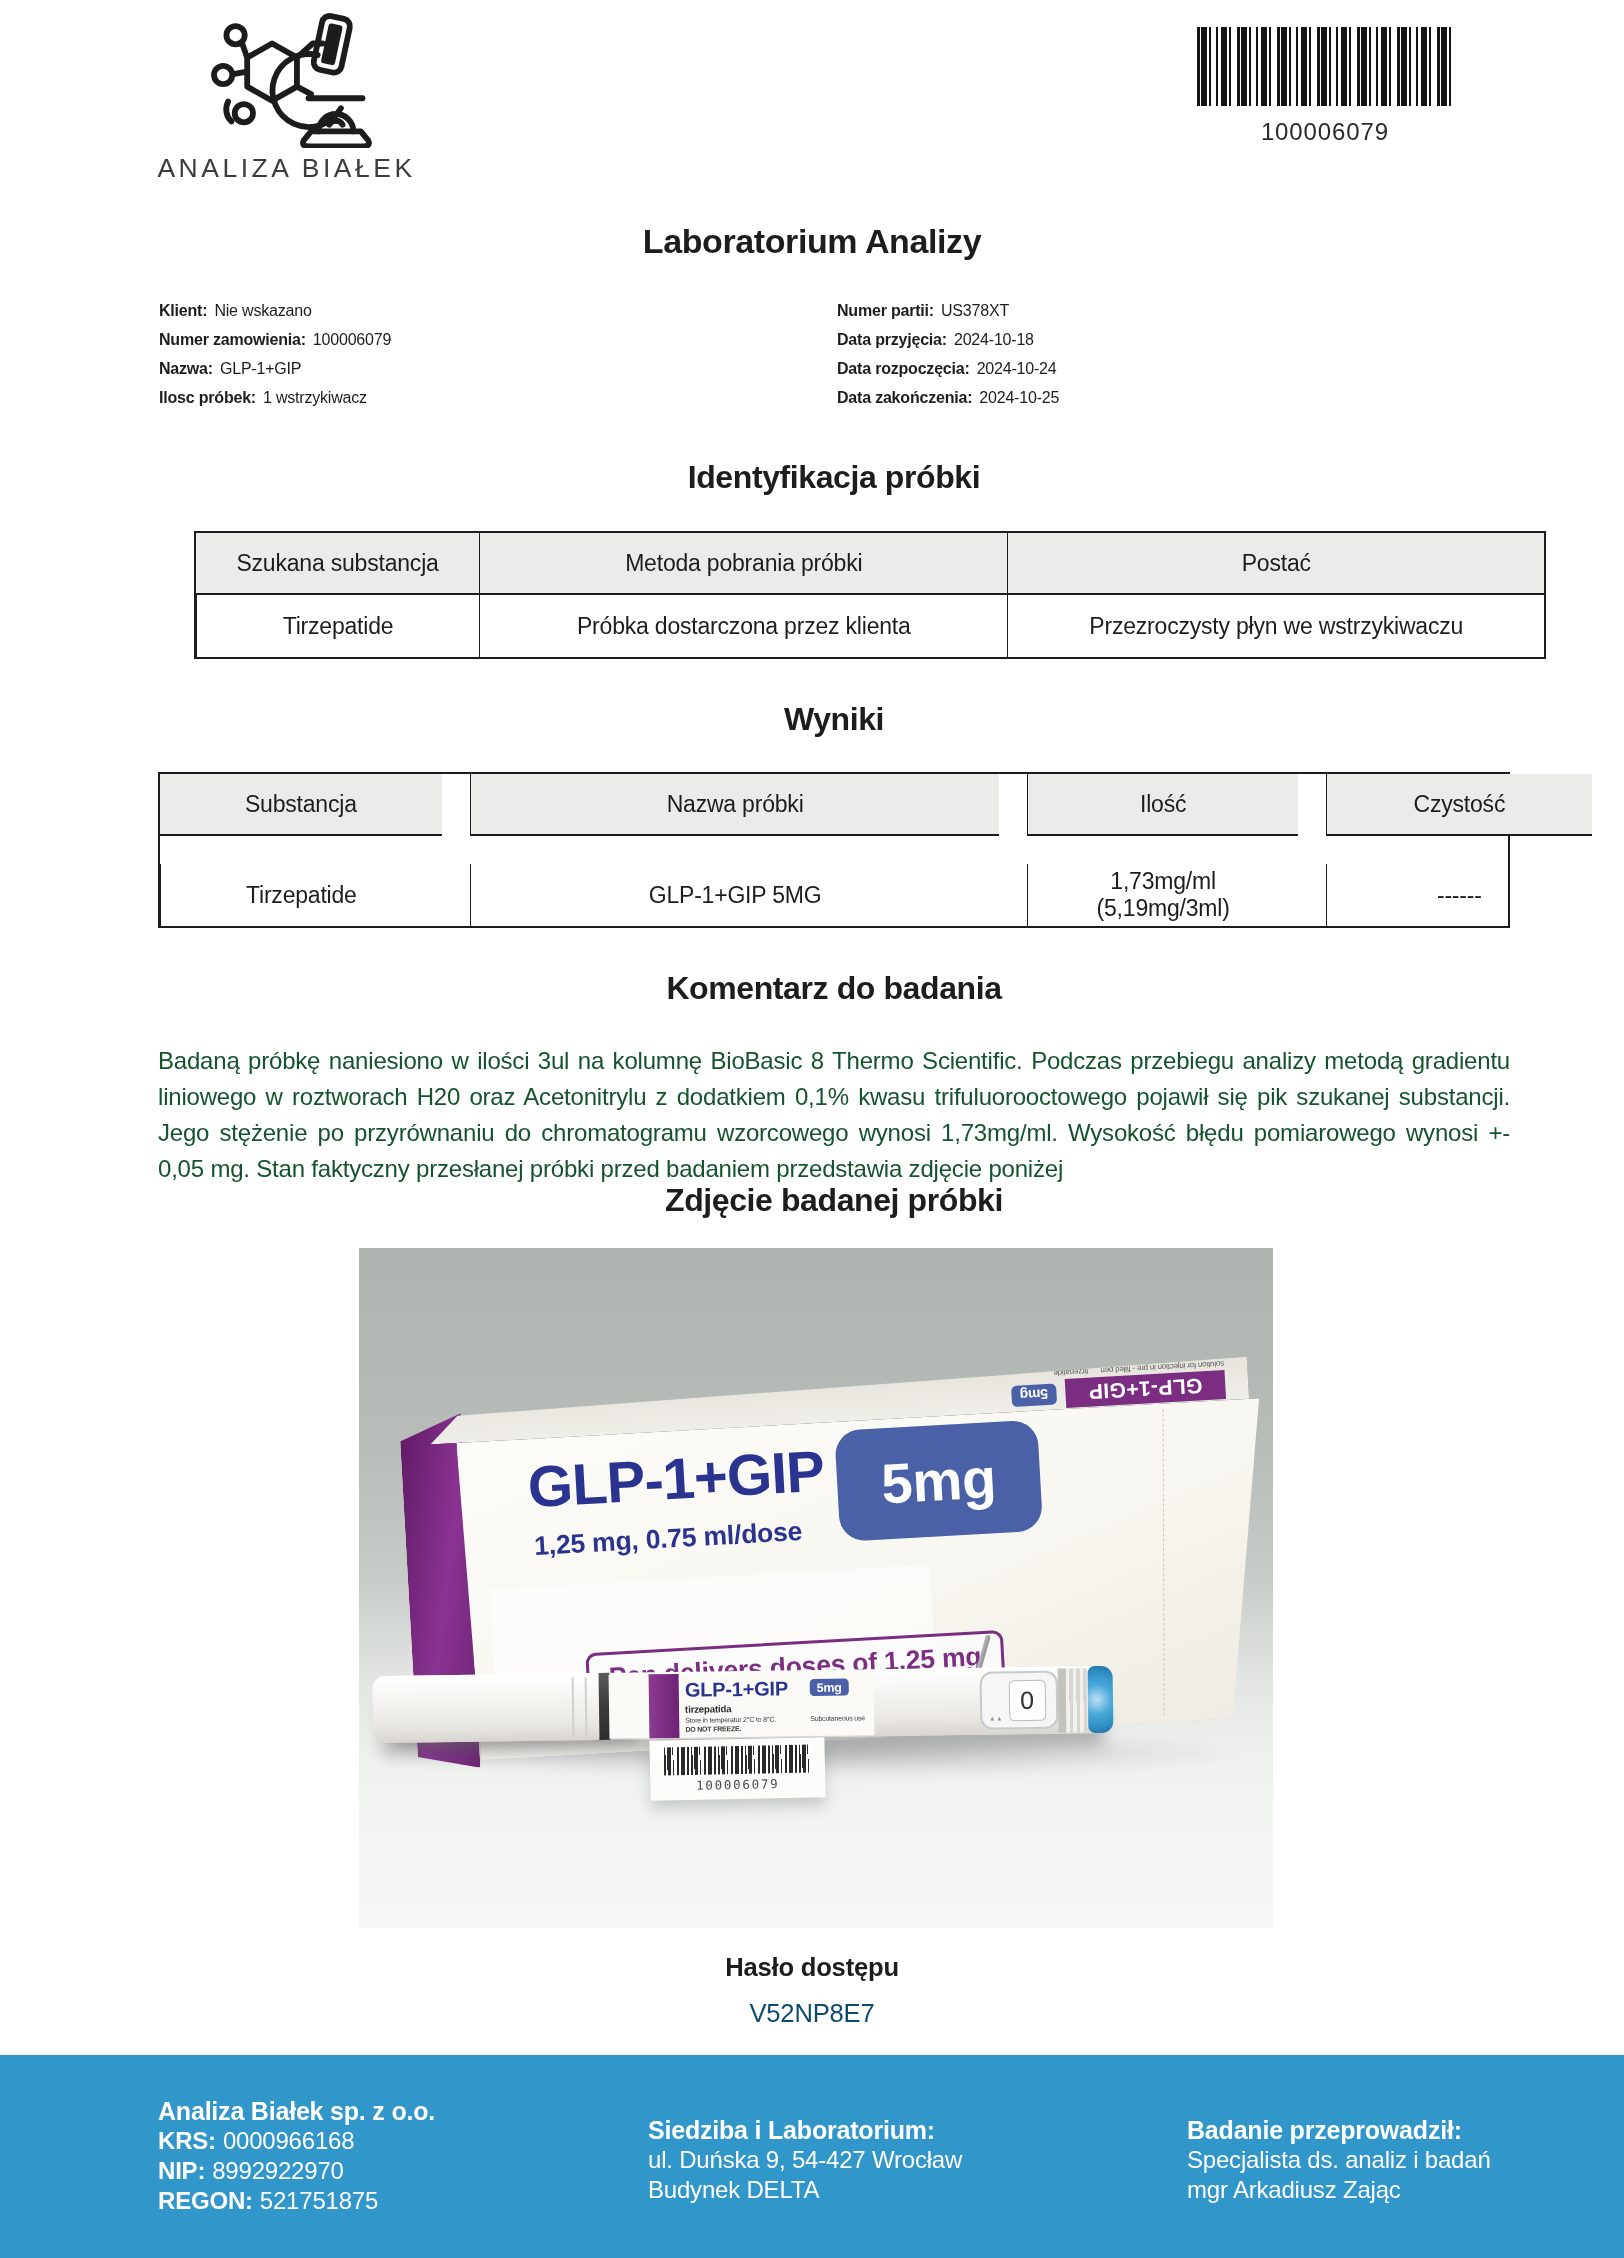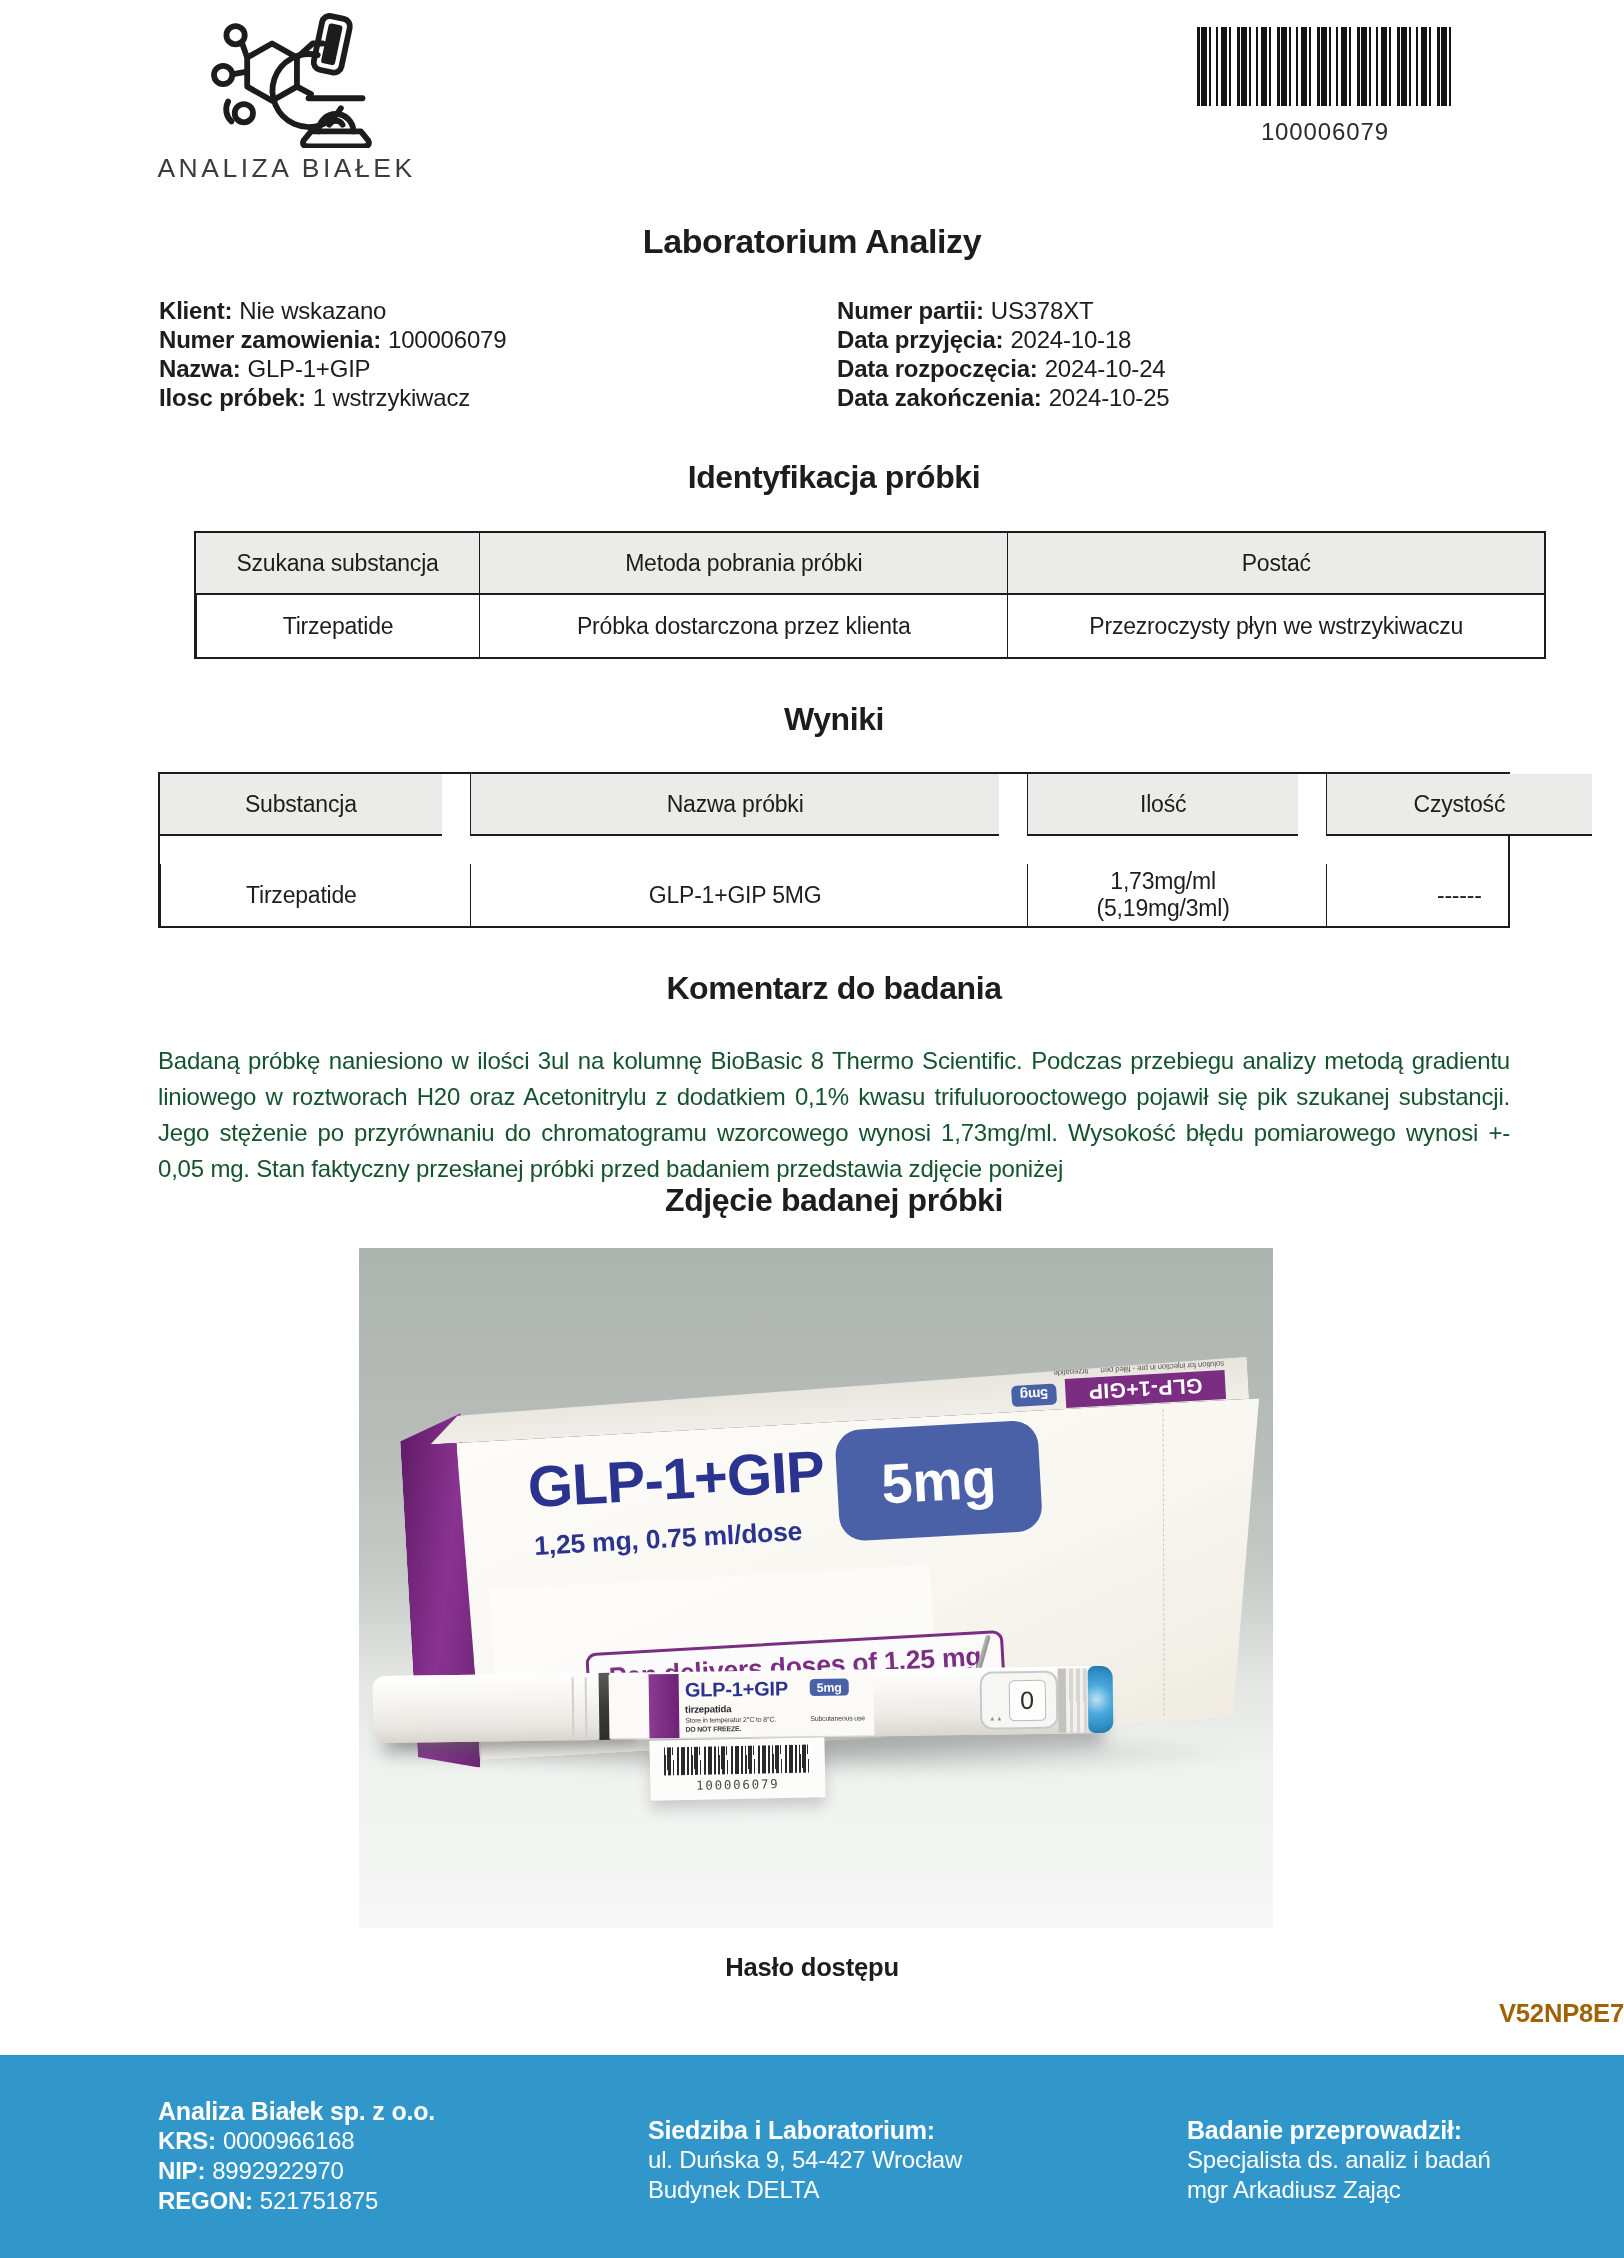--- a/index.html
+++ b/index.html
@@ -20,21 +20,21 @@
       #141414 19.4px 21px,#ffffff 21px 24px,
       #141414 24px 30px,#ffffff 30px 32px,
       #141414 32px 34px,#ffffff 34px 40px);}
   .barcode-num{margin-top:12.4px;font-size:24px;color:#2b2b2b;letter-spacing:0.9px;}
 
   .doc-title{position:absolute;left:0;right:0;top:222px;text-align:center;font-size:34px;font-weight:700;letter-spacing:-0.4px;}
 
   
   .info{position:absolute;left:159px;top:296px;width:1352px;display:grid;grid-template-columns:678px 1fr;}
   .info-col{display:flex;flex-direction:column;}
-  .info-row{font-size:24px;line-height:29px;}
+  .info-row{font-size:16px;line-height:29px;}
   .info-row b{margin-right:7px;}
 
   
   .section-title{position:absolute;left:158px;width:1352px;text-align:center;font-size:32px;font-weight:700;letter-spacing:-0.4px;}
 
   .tbl{position:absolute;left:158px;width:1352px;display:grid;border:2.6px solid #1c1c1c;box-sizing:border-box;background:#fff;}
   .tbl1{grid-template-columns:21% 39.2% 39.8%;margin-left:36px;}
   .tbl2{grid-template-columns:20.9% 39.3% 20.05% 19.75%;gap:28px;}
   .cell{display:flex;flex-direction:column;align-items:center;justify-content:center;height:62px;
         font-size:23px;text-align:center;border-left:0.9px solid #1c1c1c;box-sizing:border-box;padding:0 8.8px;}
@@ -113,21 +113,21 @@
       #2a2a2a 0 1.8px,#fff 1.8px 3.5px,
       #2a2a2a 3.5px 7px,#fff 7px 8.8px,
       #2a2a2a 8.8px 9.7px,#fff 9.7px 13.2px,
       #2a2a2a 13.2px 15px,#fff 15px 17px,
       #2a2a2a 17px 21px,#fff 21px 23px,
       #2a2a2a 23px 25px,#fff 25px 27px);}
   .sticker-num{font-family:"DejaVu Sans Mono","Liberation Mono",monospace;font-size:12.4px;color:#4a4a4a;letter-spacing:1.8px;}
 
   
   .pw-label{position:absolute;left:0;right:0;top:1953px;text-align:center;font-size:25.6px;font-weight:700;}
-  .pw-value{position:absolute;left:0;right:0;top:1999px;text-align:right;font-size:25.6px;color:#a16207;font-weight:bold;}
+  .pw-value{position:absolute;left:0;right:0;top:1999px;text-align:center;font-size:25.6px;color:#0c4a6e;}
 
   
   .footer{position:absolute;left:0;top:2055px;width:1624px;height:204px;background:#3196c9;color:#ffffff;}
   .f-col{position:absolute;font-size:24px;line-height:30px;}
   .f-col1{left:158px;top:41px;}
   .f-col2{left:648px;top:60px;}
   .f-col3{left:1187px;top:60px;}
   .f-head{font-weight:700;font-size:25px;}
   .f-row b{margin-right:7px;}
 </style>

